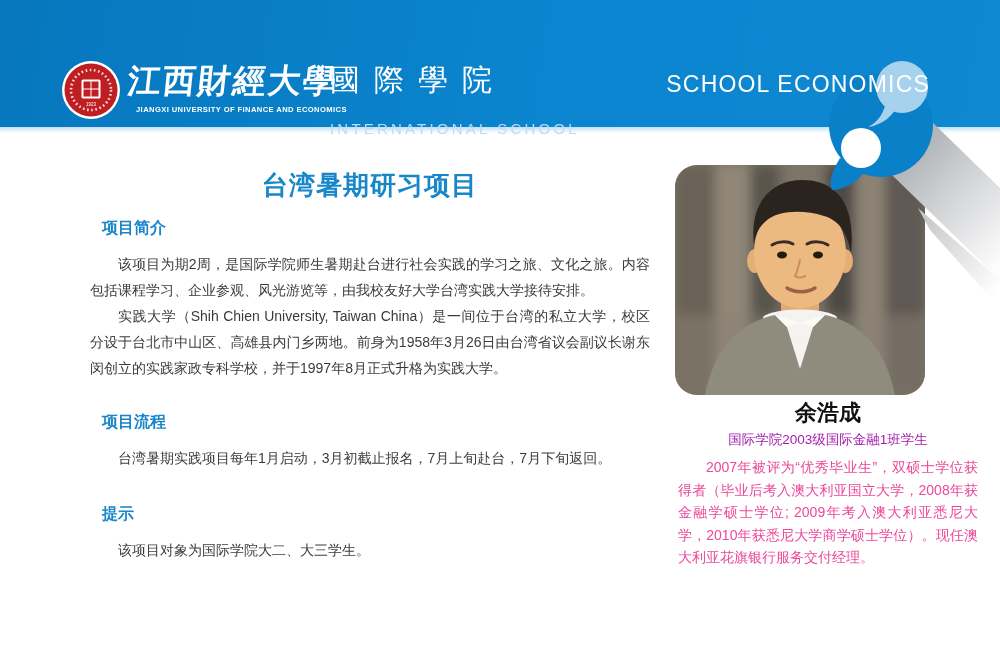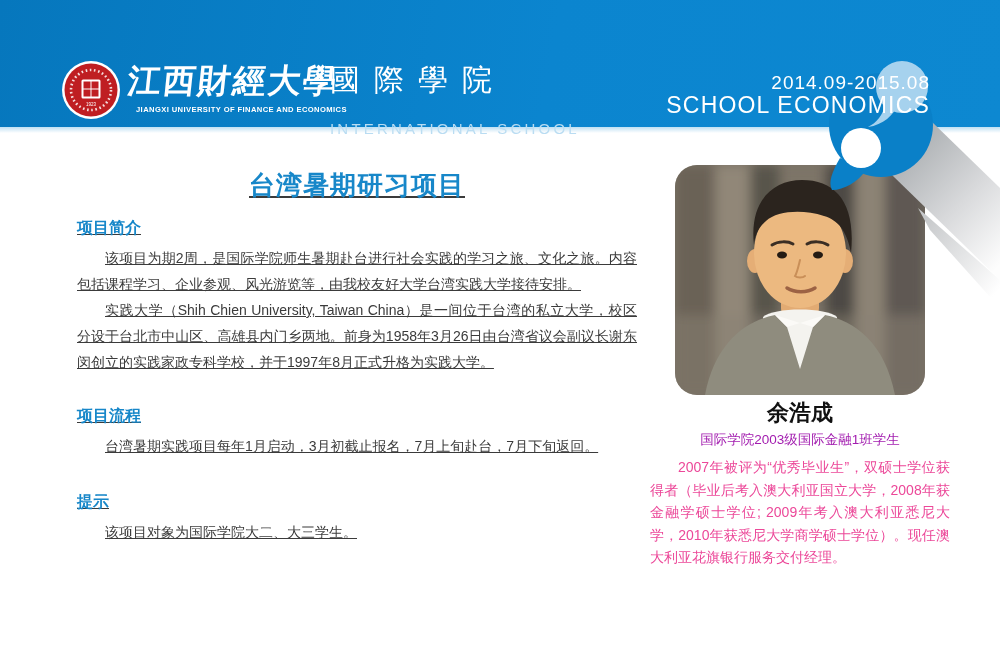--- a/index.html
+++ b/index.html
@@ -28,39 +28,39 @@
     font-size:30px;letter-spacing:14px;line-height:40px;white-space:nowrap;
     font-family:Liberation Mono, monospace;
   }
   .intl-en{font-size:15px;letter-spacing:3.2px;color:#b9dcf2;margin-top:18px;white-space:nowrap;}
   .cal-block{position:absolute;right:70px;top:72px;text-align:right;color:#ffffff;z-index:3;}
   .cal-period{font-size:19px;letter-spacing:1px;line-height:21px;}
   .cal-label{font-size:23px;letter-spacing:1.2px;line-height:25px;}
   
   .deco{position:absolute;left:770px;top:40px;width:230px;height:270px;z-index:2;pointer-events:none;}
   
-  .content-left{position:absolute;left:77px;top:168px;width:560px;color:#3b3b3b;text-decoration:underline;}
+  .content-left{position:absolute;left:90px;top:168px;width:560px;color:#3b3b3b;}
   .doc-title{
     margin:0 0 14px 0;text-align:center;font-size:26px;font-weight:bold;color:#1787c9;
     letter-spacing:1px;
   }
-  .sec-heading{margin:0;font-size:16px;font-weight:bold;color:#1787c9;line-height:22px;}
+  .sec-heading{margin:12px;font-size:16px;font-weight:bold;color:#1787c9;line-height:22px;}
   .sec-heading.gap{margin-top:30px;}
   .sec-heading.gap2{margin-top:32px;}
   .content-left p{
     margin:6px 0 0 0;font-size:14px;line-height:26px;text-align:justify;text-indent:2em;
   }
   .content-left p.cont{margin-top:0;}
   
   .photo{
     position:absolute;left:675px;top:165px;width:250px;height:230px;border-radius:22px;
     overflow:hidden;z-index:1;background:#7a7266;
   }
   .photo svg{display:block;}
-  .profile{position:absolute;left:650px;top:398px;width:300px;color:#2b2b2b;}
+  .profile{position:absolute;left:678px;top:398px;width:300px;color:#2b2b2b;}
   .profile-name{text-align:center;font-size:22px;font-weight:bold;color:#111111;line-height:30px;}
   .profile-subtitle{text-align:center;font-size:13.5px;margin-top:3px;color:#a21caf;}
   .profile-bio{
     margin:7px 0 16px 0;font-size:14px;line-height:22.5px;text-align:justify;text-indent:2em;
     color:#ec4899;
   }
 </style>
 </head>
 <body>
 
@@ -86,21 +86,20 @@
       <div class="uni-zh">江西財經大學</div>
       <div class="uni-en">JIANGXI UNIVERSITY OF FINANCE AND ECONOMICS</div>
     </div>
 
     <div class="intl-block">
       <div class="intl-zh">國際學院</div>
       <div class="intl-en">INTERNATIONAL SCHOOL</div>
     </div>
 
     <div class="cal-block">
-      <div class="cal-period">2014.09-2015.08</div>
       <div class="cal-label">SCHOOL ECONOMICS</div>
     </div>
   </div>
 
   <svg class="deco" viewBox="0 0 230 270">
     <defs>
       <linearGradient id="ribbonGrad" x1="0.25" y1="0.2" x2="0.95" y2="0.95">
         <stop offset="0" stop-color="#a9adb0"></stop>
         <stop offset="0.55" stop-color="#d9dadc"></stop>
         <stop offset="1" stop-color="#fdfdfd"></stop>

